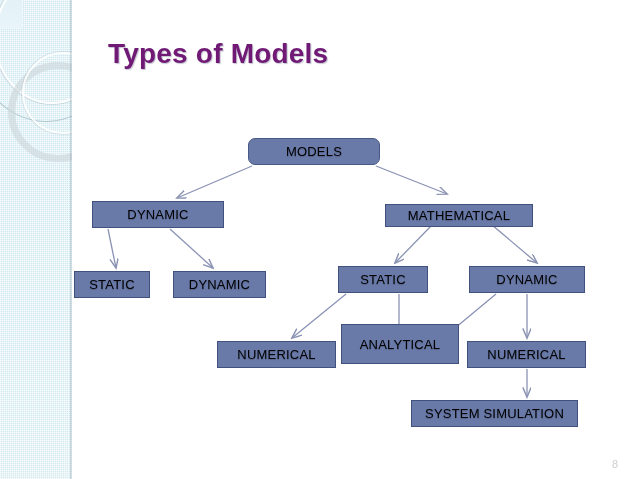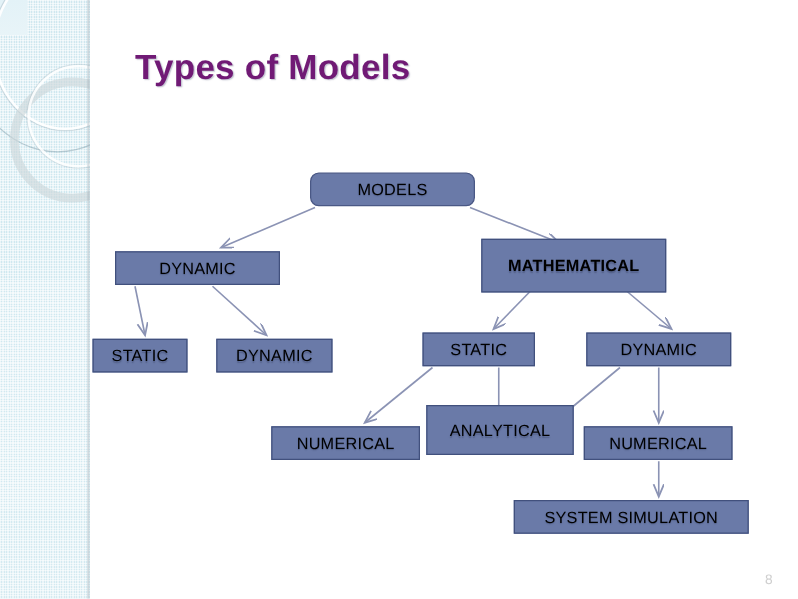--- a/index.html
+++ b/index.html
@@ -120,21 +120,21 @@
     </svg>
 
     <div class="node rounded" style="left:248px;top:138px;width:132px;height:27px;">
       <span>MODELS</span>
     </div>
 
     <div class="node" style="left:92px;top:201px;width:132px;height:27px;">
       <span>DYNAMIC</span>
     </div>
 
-    <div class="node" style="left:385px;top:191px;width:148px;height:43px;font-weight:bold;">
+    <div class="node" style="left:385px;top:204px;width:148px;height:23px;">
       <span>MATHEMATICAL</span>
     </div>
 
     <div class="node" style="left:74px;top:271px;width:76px;height:27px;">
       <span>STATIC</span>
     </div>
 
     <div class="node" style="left:173px;top:271px;width:93px;height:27px;">
       <span>DYNAMIC</span>
     </div>
@@ -152,21 +152,21 @@
     </div>
 
     <div class="node" style="left:341px;top:324px;width:118px;height:40px;justify-content:center;">
       <span>ANALYTICAL</span>
     </div>
 
     <div class="node" style="left:467px;top:341px;width:119px;height:27px;">
       <span>NUMERICAL</span>
     </div>
 
-    <div class="node" style="left:411px;top:400px;width:188px;height:27px;">
+    <div class="node" style="left:411px;top:400px;width:167px;height:27px;">
       <span>SYSTEM SIMULATION</span>
     </div>
   </div>
 
 
   <div class="pagenum">8</div>
 
 </div>
 
 </body></html>

